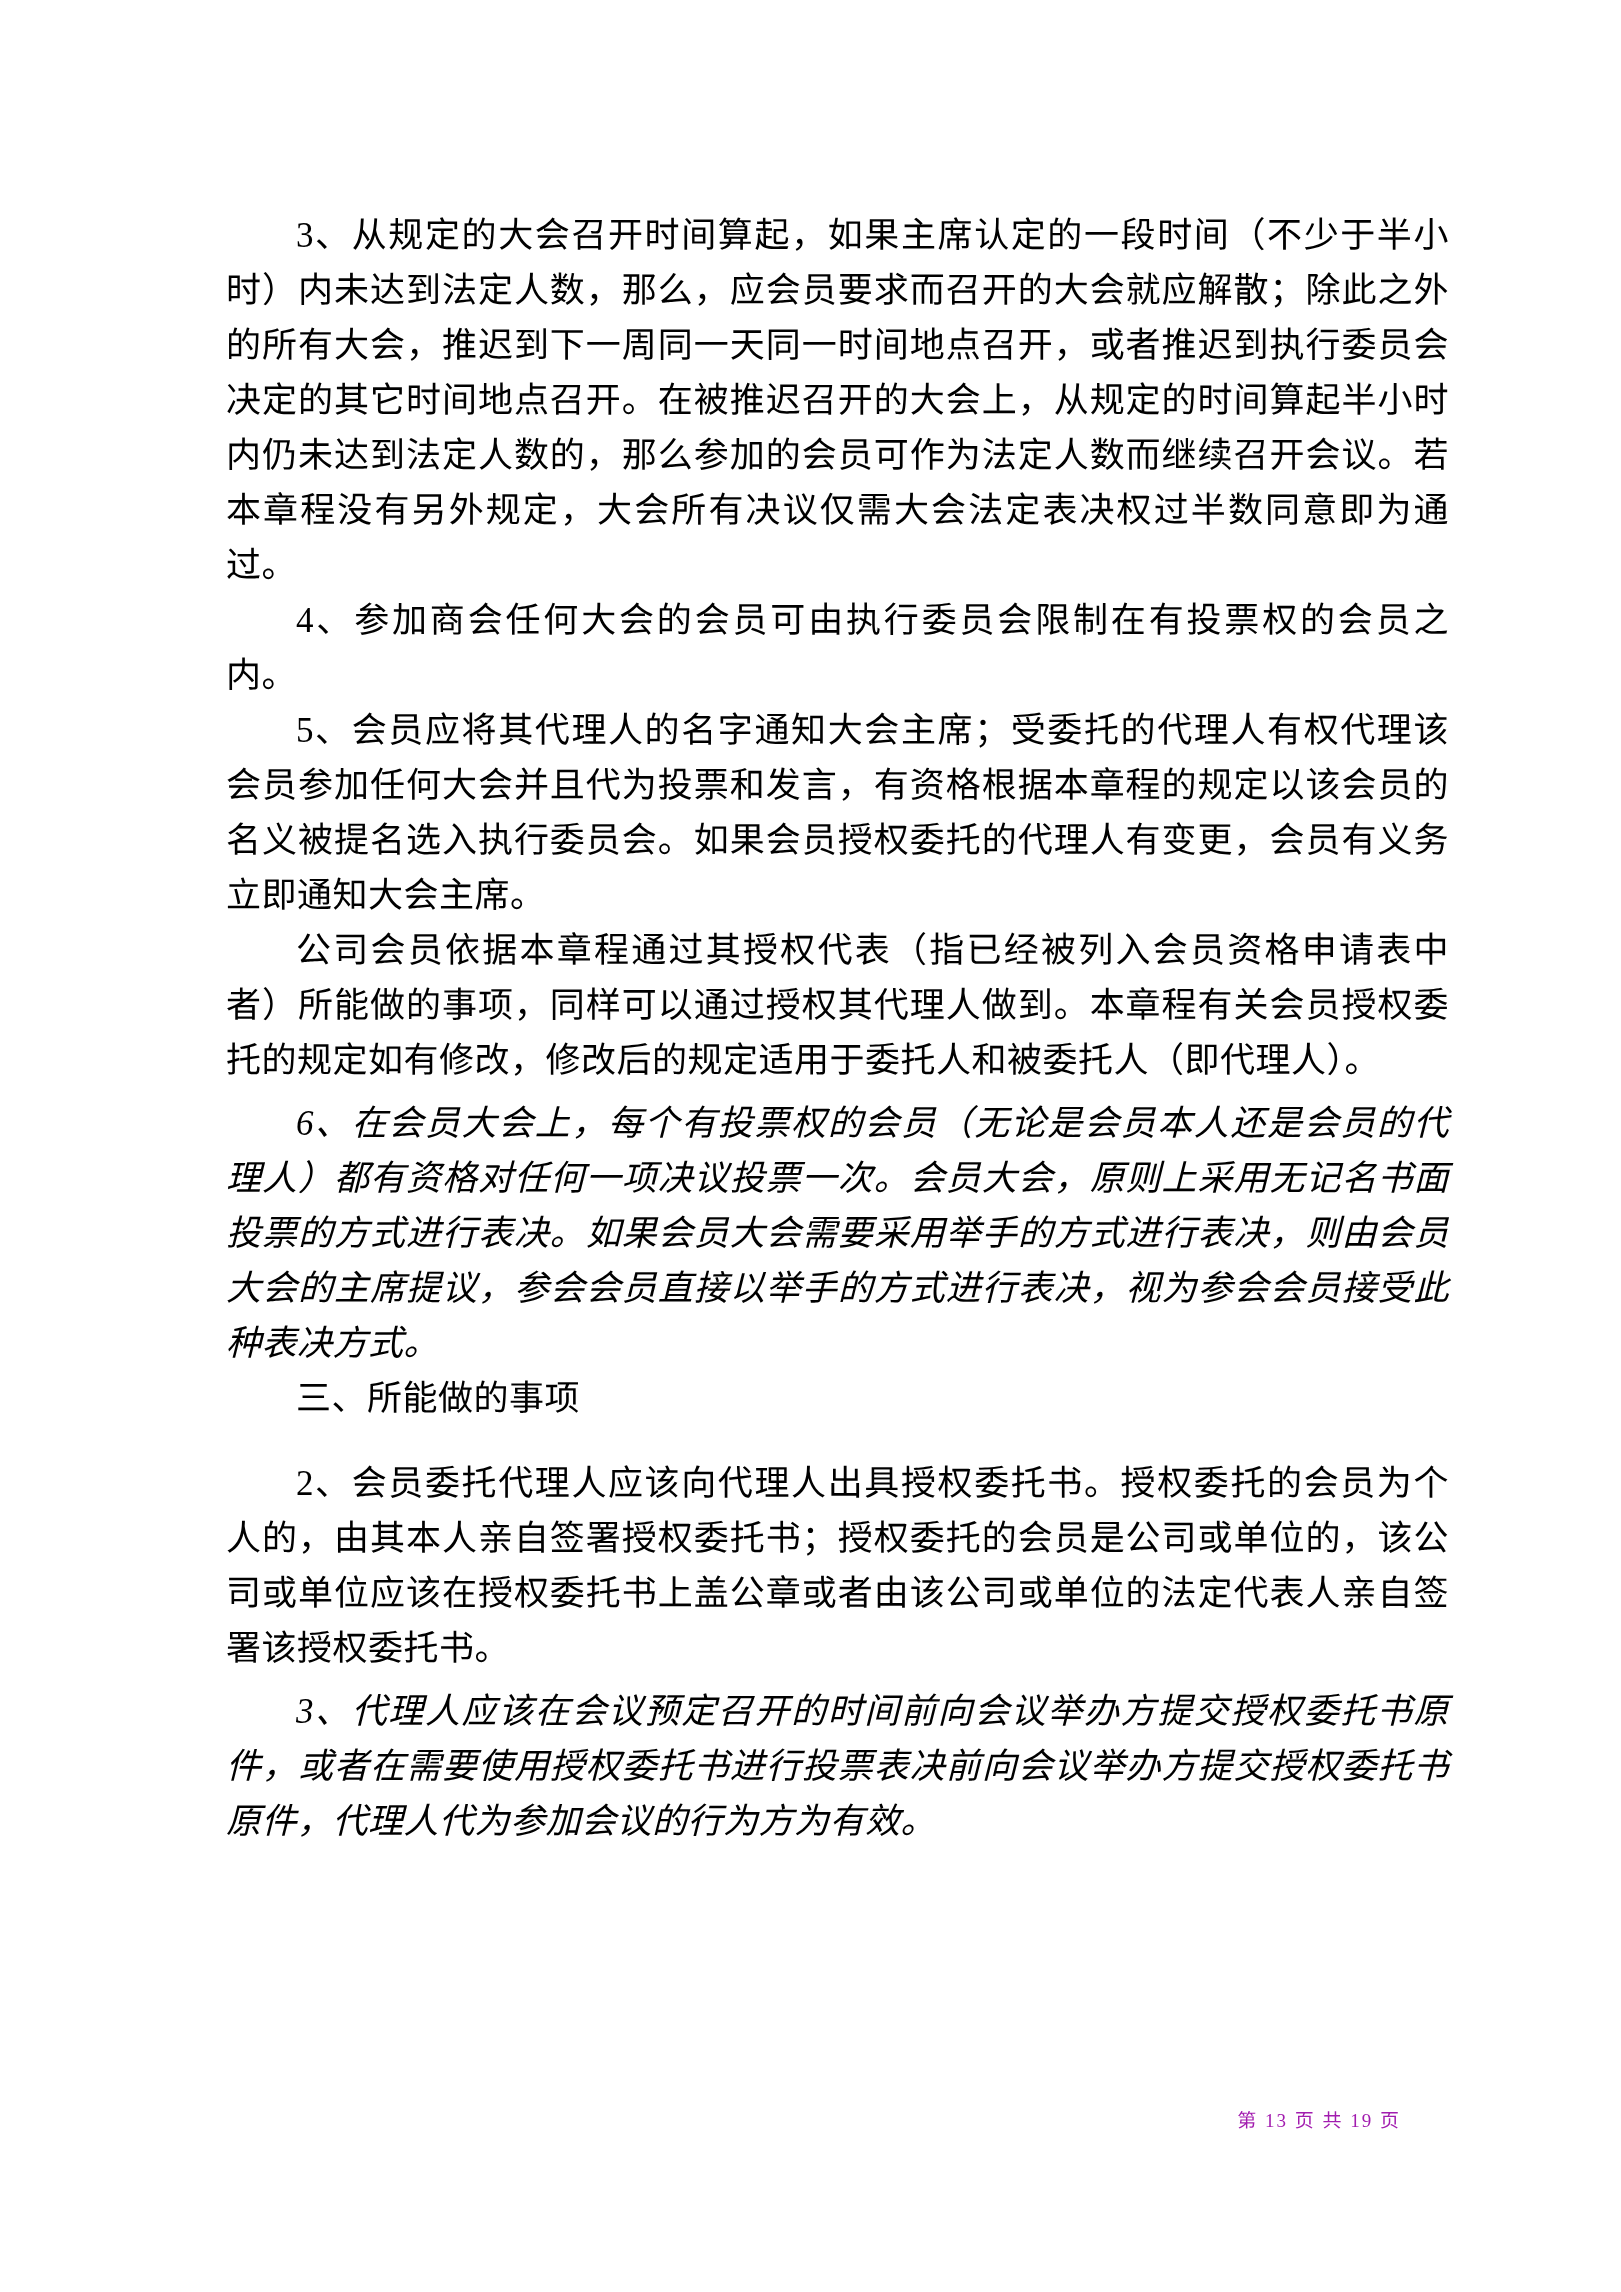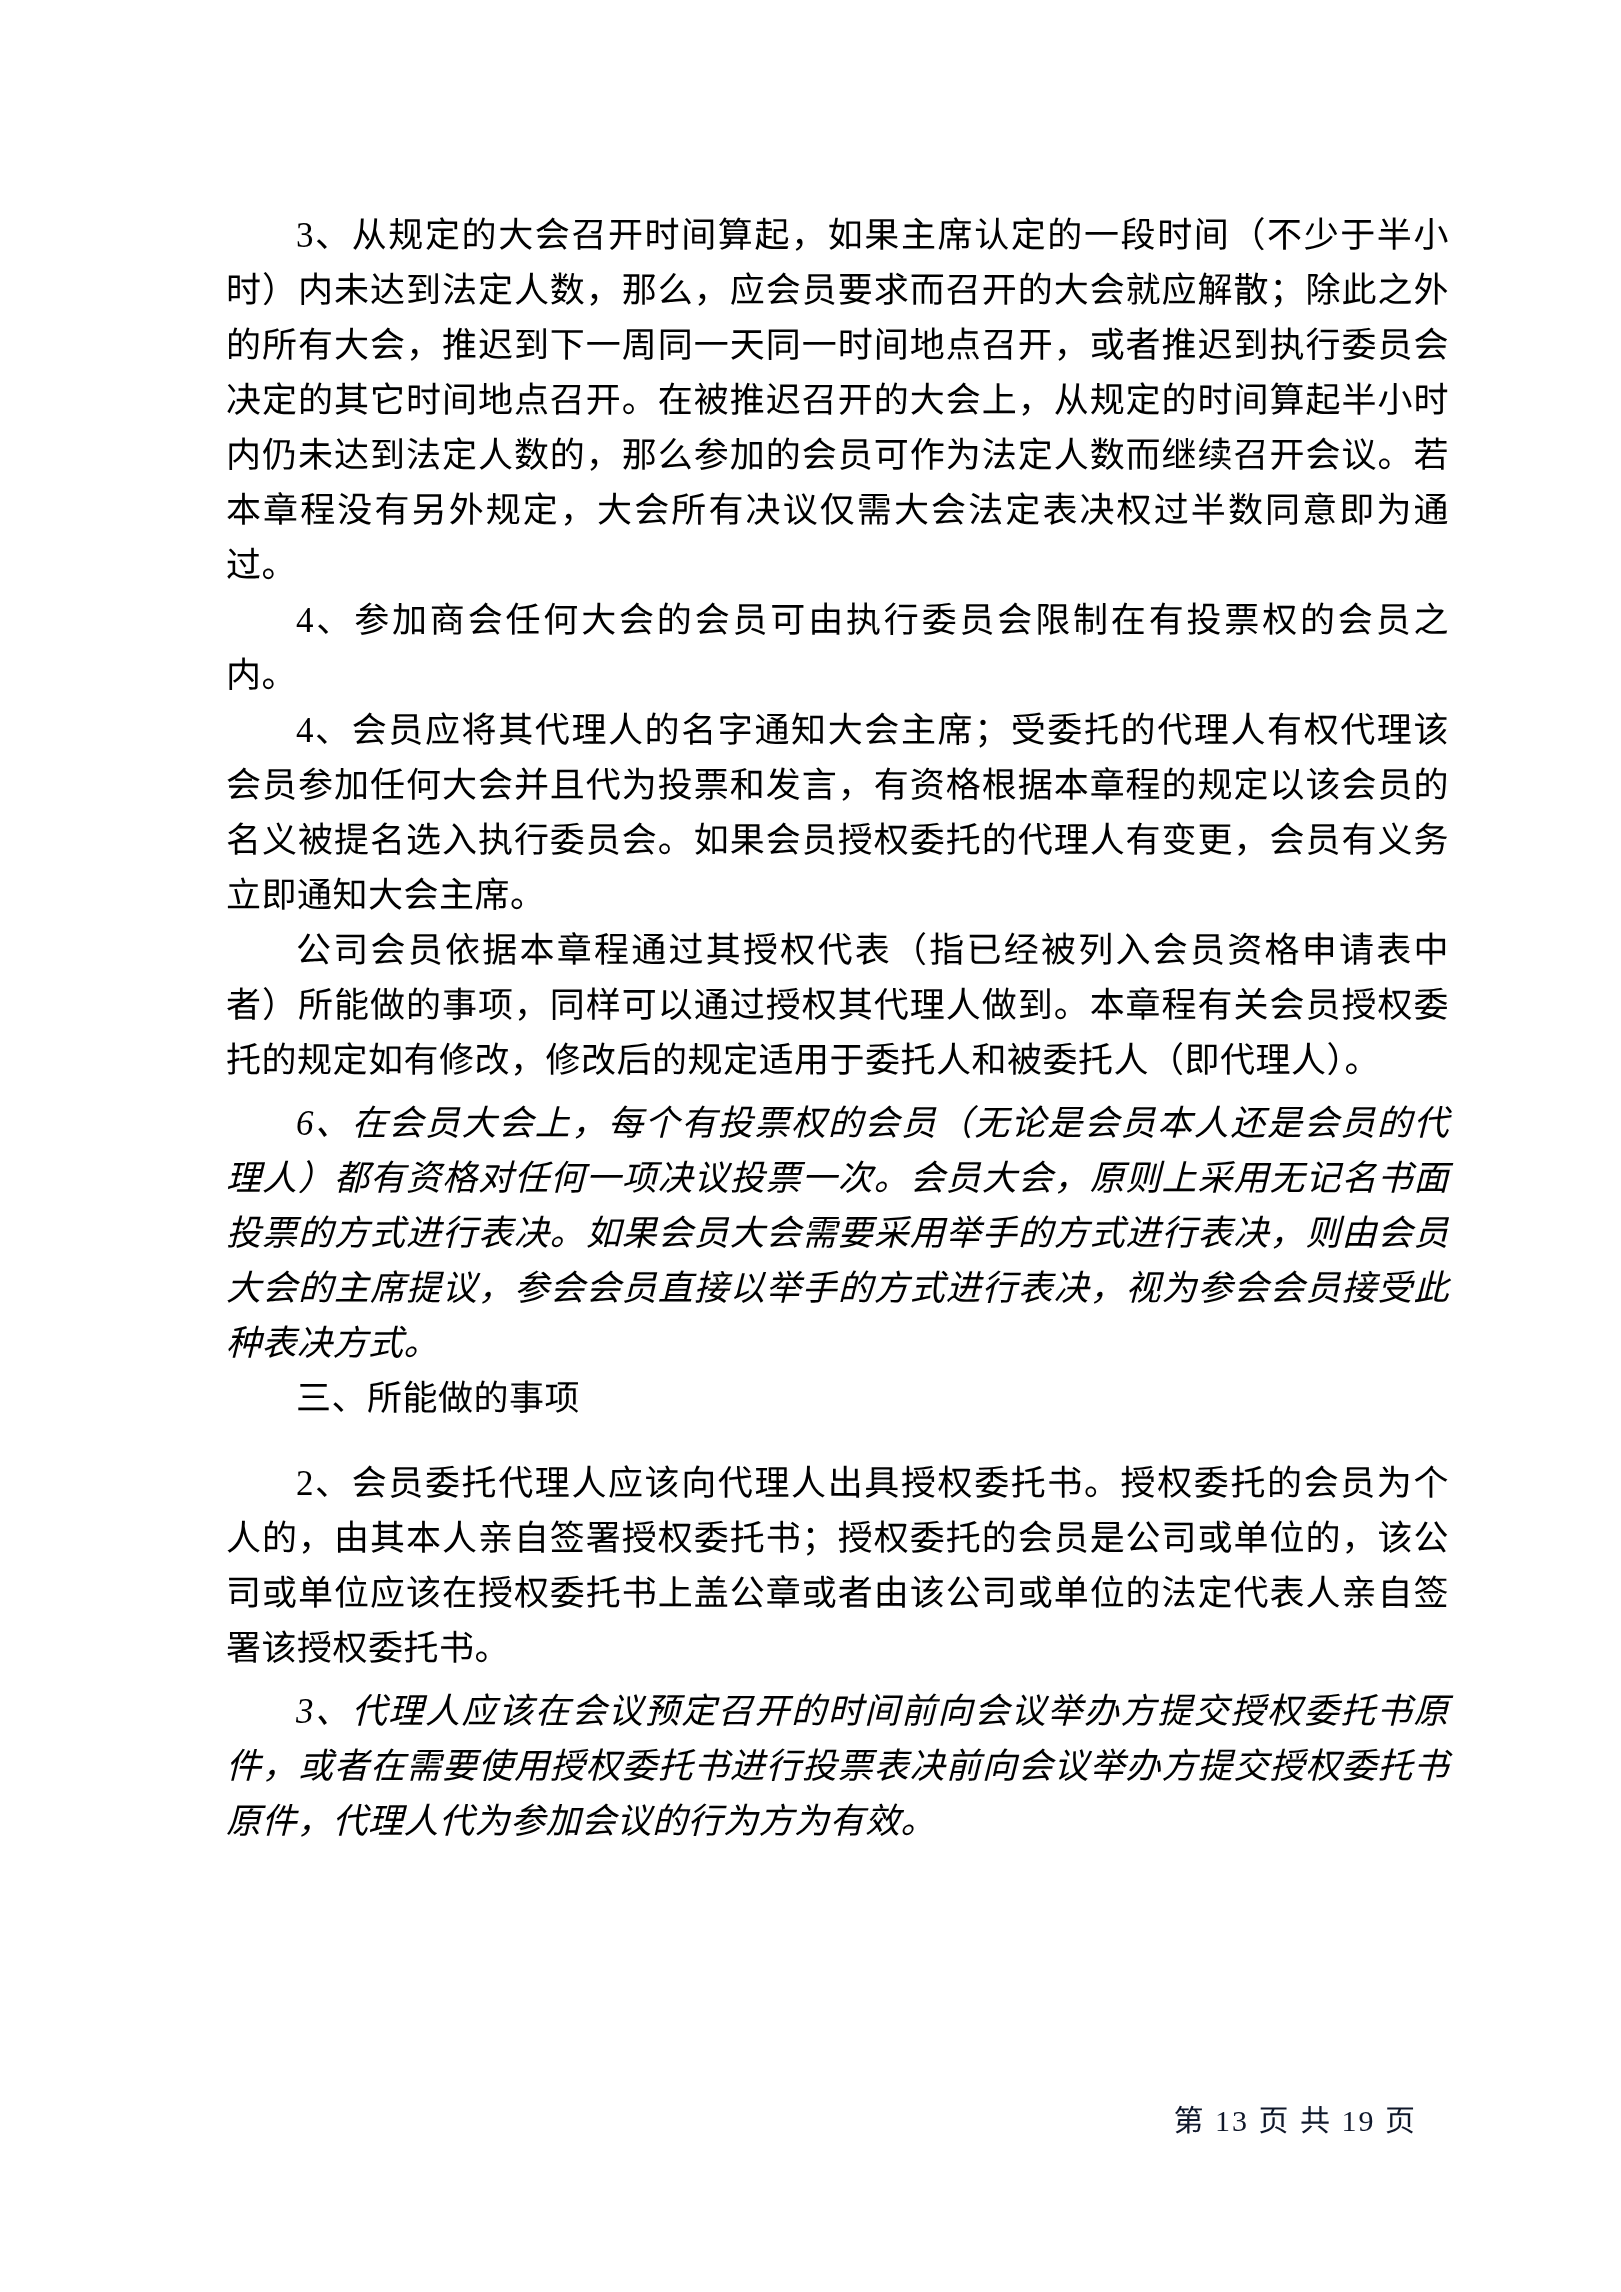--- a/index.html
+++ b/index.html
@@ -45,36 +45,36 @@
   }
 
   
   .mt-sm { margin-top: 7.8px; font-style: italic; }
   .mt-md { margin-top: 30px; font-family: Liberation Serif, serif; }
 
   
   .page-footer {
     position: absolute;
     top: 2103px;
-    right: 244px;
-    font-size: 30px;
+    right: 260px;
+    font-size: 19px;
     line-height: 35px;
     letter-spacing: 2px;
-    color: #0f172a;
+    color: #a21caf;
   }
 </style>
 </head>
 <body>
 
 <div class="page">
 
   <main class="doc-body">
     <p class="para">3、从规定的大会召开时间算起，如果主席认定的一段时间（不少于半小时）内未达到法定人数，那么，应会员要求而召开的大会就应解散；除此之外的所有大会，推迟到下一周同一天同一时间地点召开，或者推迟到执行委员会决定的其它时间地点召开。在被推迟召开的大会上，从规定的时间算起半小时内仍未达到法定人数的，那么参加的会员可作为法定人数而继续召开会议。若本章程没有另外规定，大会所有决议仅需大会法定表决权过半数同意即为通过。</p>
     <p class="para">4、参加商会任何大会的会员可由执行委员会限制在有投票权的会员之内。</p>
-    <p class="para">4、会员应将其代理人的名字通知大会主席；受委托的代理人有权代理该会员参加任何大会并且代为投票和发言，有资格根据本章程的规定以该会员的名义被提名选入执行委员会。如果会员授权委托的代理人有变更，会员有义务立即通知大会主席。</p>
+    <p class="para">5、会员应将其代理人的名字通知大会主席；受委托的代理人有权代理该会员参加任何大会并且代为投票和发言，有资格根据本章程的规定以该会员的名义被提名选入执行委员会。如果会员授权委托的代理人有变更，会员有义务立即通知大会主席。</p>
     <p class="para">公司会员依据本章程通过其授权代表（指已经被列入会员资格申请表中者）所能做的事项，同样可以通过授权其代理人做到。本章程有关会员授权委托的规定如有修改，修改后的规定适用于委托人和被委托人（即代理人）。</p>
     <p class="para mt-sm">6、在会员大会上，每个有投票权的会员（无论是会员本人还是会员的代理人）都有资格对任何一项决议投票一次。会员大会，原则上采用无记名书面投票的方式进行表决。如果会员大会需要采用举手的方式进行表决，则由会员大会的主席提议，参会会员直接以举手的方式进行表决，视为参会会员接受此种表决方式。</p>
     <p class="para">三、所能做的事项</p>
     <p class="para mt-md">2、会员委托代理人应该向代理人出具授权委托书。授权委托的会员为个人的，由其本人亲自签署授权委托书；授权委托的会员是公司或单位的，该公司或单位应该在授权委托书上盖公章或者由该公司或单位的法定代表人亲自签署该授权委托书。</p>
     <p class="para mt-sm">3、代理人应该在会议预定召开的时间前向会议举办方提交授权委托书原件，或者在需要使用授权委托书进行投票表决前向会议举办方提交授权委托书原件，代理人代为参加会议的行为方为有效。</p>
   </main>
 
   <footer class="page-footer">
     <span>第 13 页 共 19 页</span>
   </footer>

